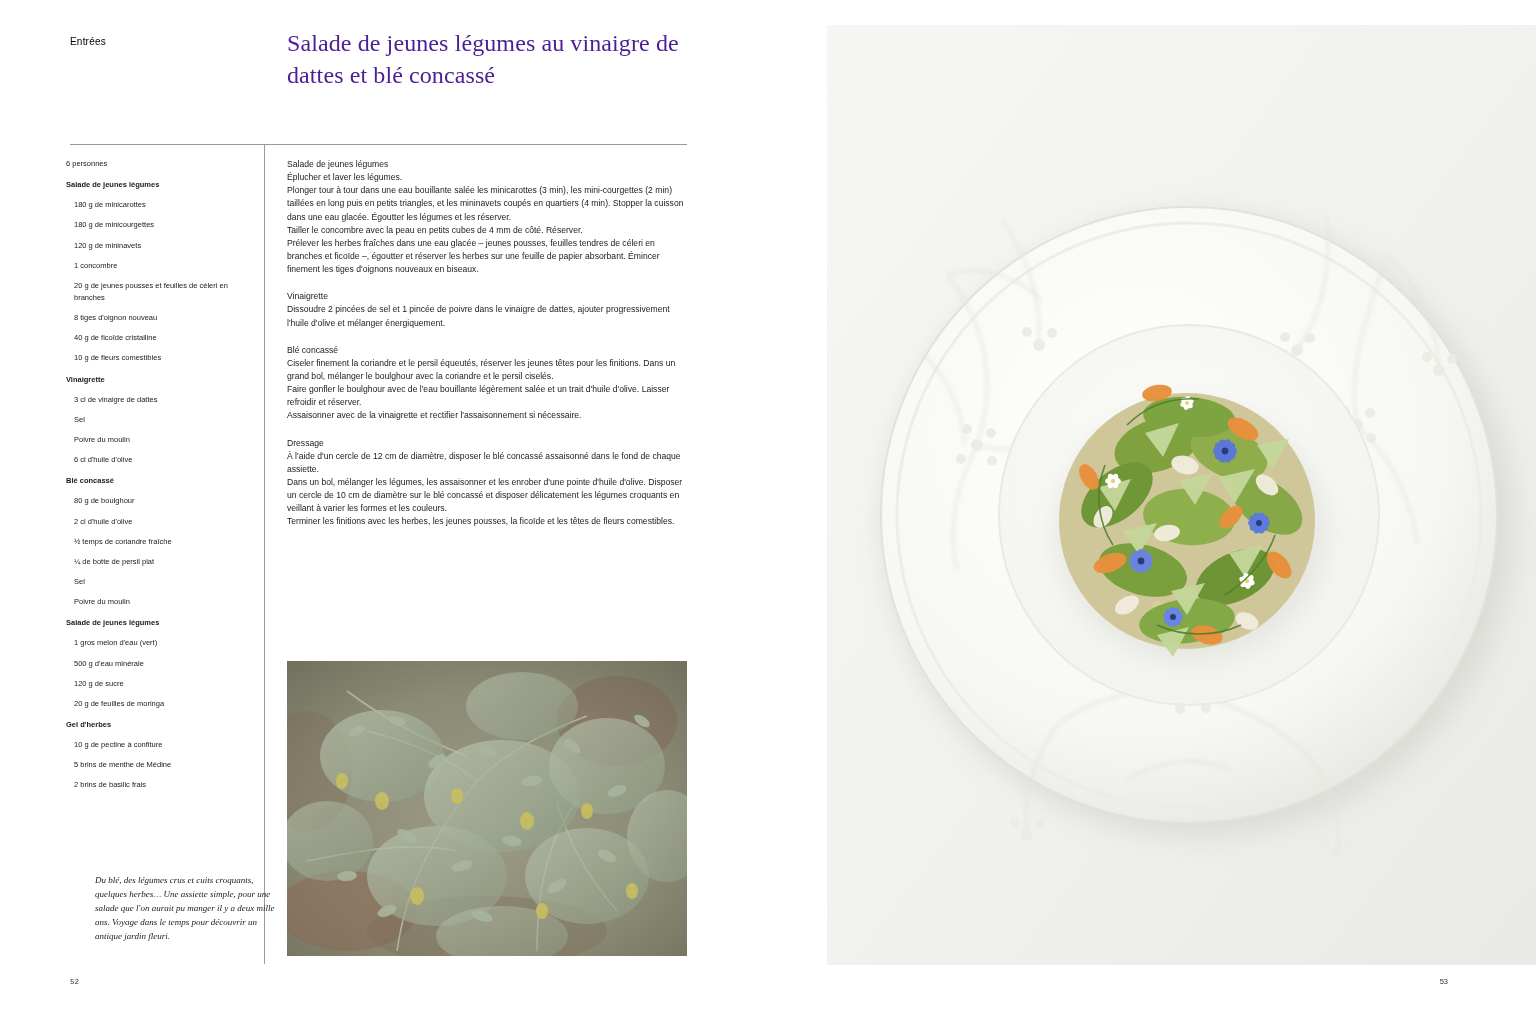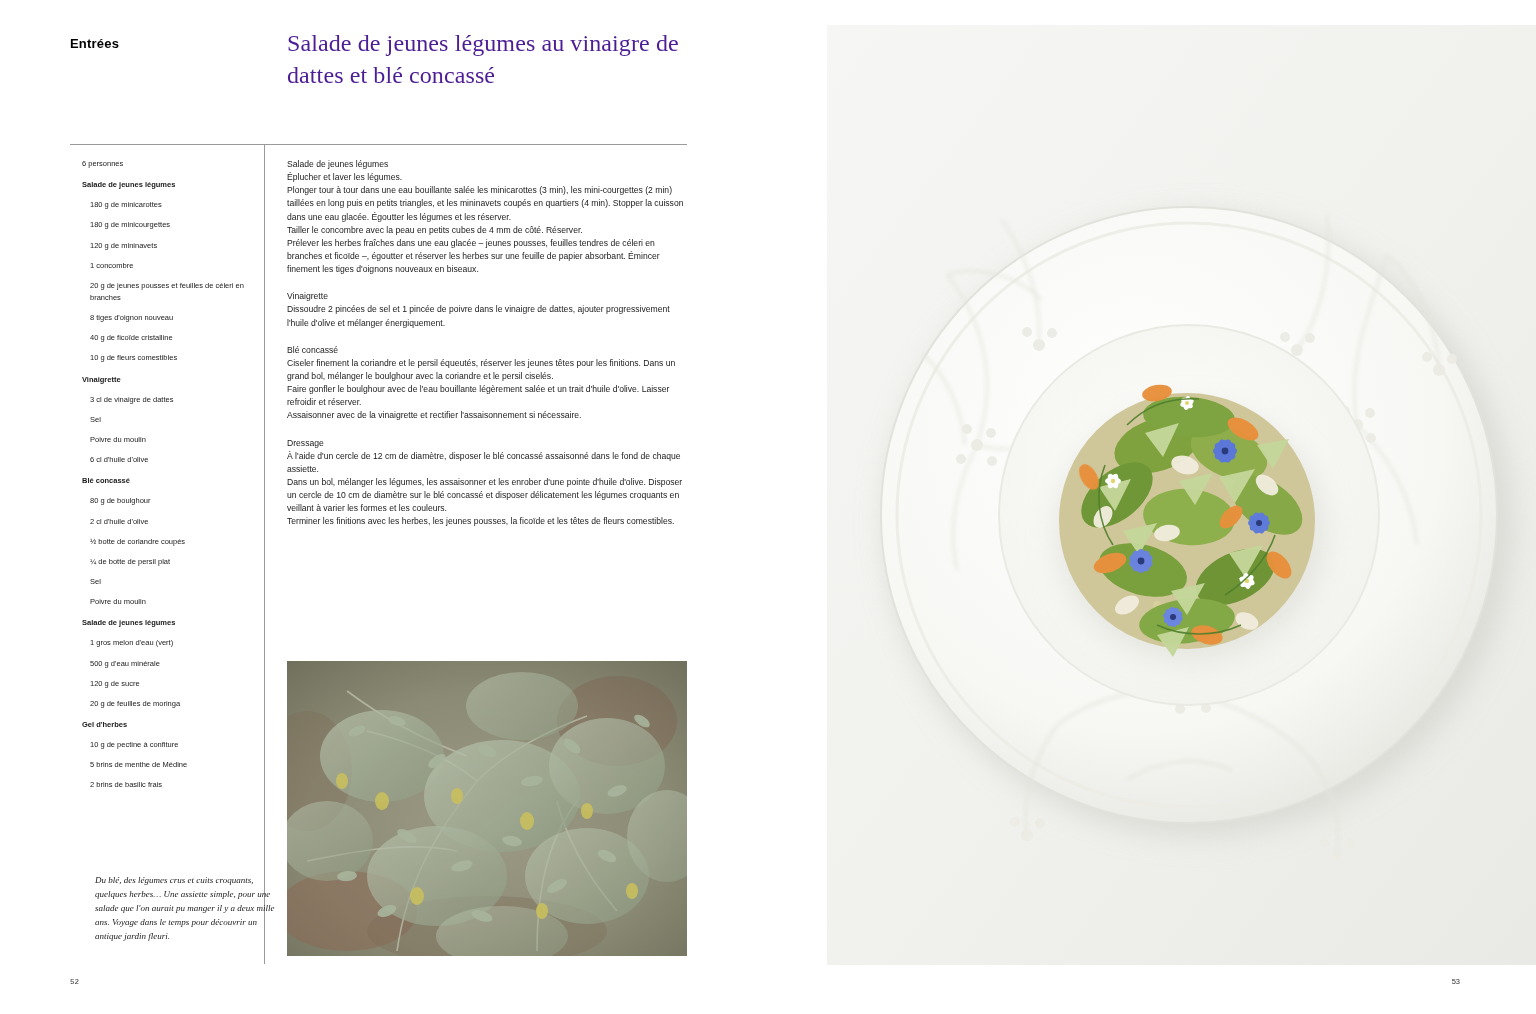--- a/index.html
+++ b/index.html
@@ -26,22 +26,22 @@
     position: relative;
     width: 768px;
     height: 1014px;
     background: #ffffff;
   }
 
   .category-label {
     position: absolute;
     left: 70px;
     top: 36px;
-    font-size: 13px;
-    font-weight: bold;
+    font-size: 10px;
+    font-weight: normal;
     letter-spacing: 0.2px;
     color: #000;
   }
 
   .recipe-title {
     position: absolute;
     left: 287px;
     top: 28px;
     width: 400px;
     font-family: "Liberation Serif", serif;
@@ -66,21 +66,21 @@
     left: 264px;
     top: 144px;
     width: 1px;
     height: 820px;
     background: #9a9a9a;
   }
 
   
   .ingredients {
     position: absolute;
-    left: 82px;
+    left: 66px;
     top: 158px;
     width: 175px;
     font-size: 7.5px;
     line-height: 1.62;
     color: #1a1a1a;
   }
   .ing-serves {
     margin-bottom: 9px;
   }
   .ing-block {
@@ -154,21 +154,21 @@
     margin-left: 25px;
   }
 
   .folio {
     position: absolute;
     bottom: 28px;
     font-size: 7.5px;
     color: #333;
   }
   .folio-left { left: 70px; font-family: Liberation Mono, monospace; }
-  .folio-right { right: 76px; }
+  .folio-right { right: 88px; }
 
   
   .page-right {
     position: relative;
     width: 768px;
     height: 1014px;
     background: #ffffff;
   }
   .photo-full {
     position: absolute;
@@ -219,21 +219,21 @@
           <li>Poivre du moulin</li>
           <li>6 cl d'huile d'olive</li>
         </ul>
       </div>
 
       <div class="ing-block">
         <h4>Blé concassé</h4>
         <ul>
           <li>80 g de boulghour</li>
           <li>2 cl d'huile d'olive</li>
-          <li>½ botte de coriandre coupés</li>
+          <li>½ temps de coriandre fraîche</li>
           <li>¼ de botte de persil plat</li>
           <li>Sel</li>
           <li>Poivre du moulin</li>
         </ul>
       </div>
 
       <div class="ing-block">
         <h4>Salade de jeunes légumes</h4>
         <ul>
           <li>1 gros melon d'eau (vert)</li>

